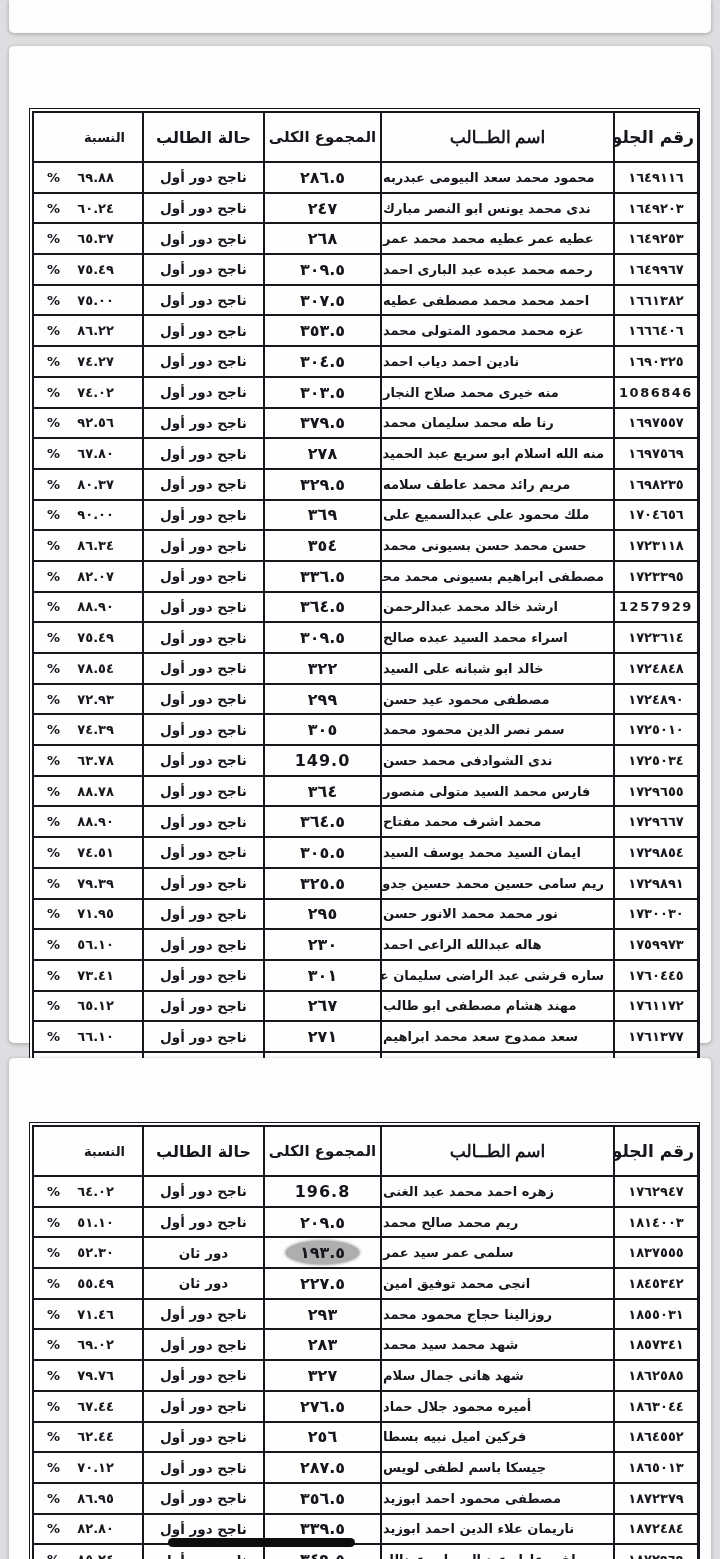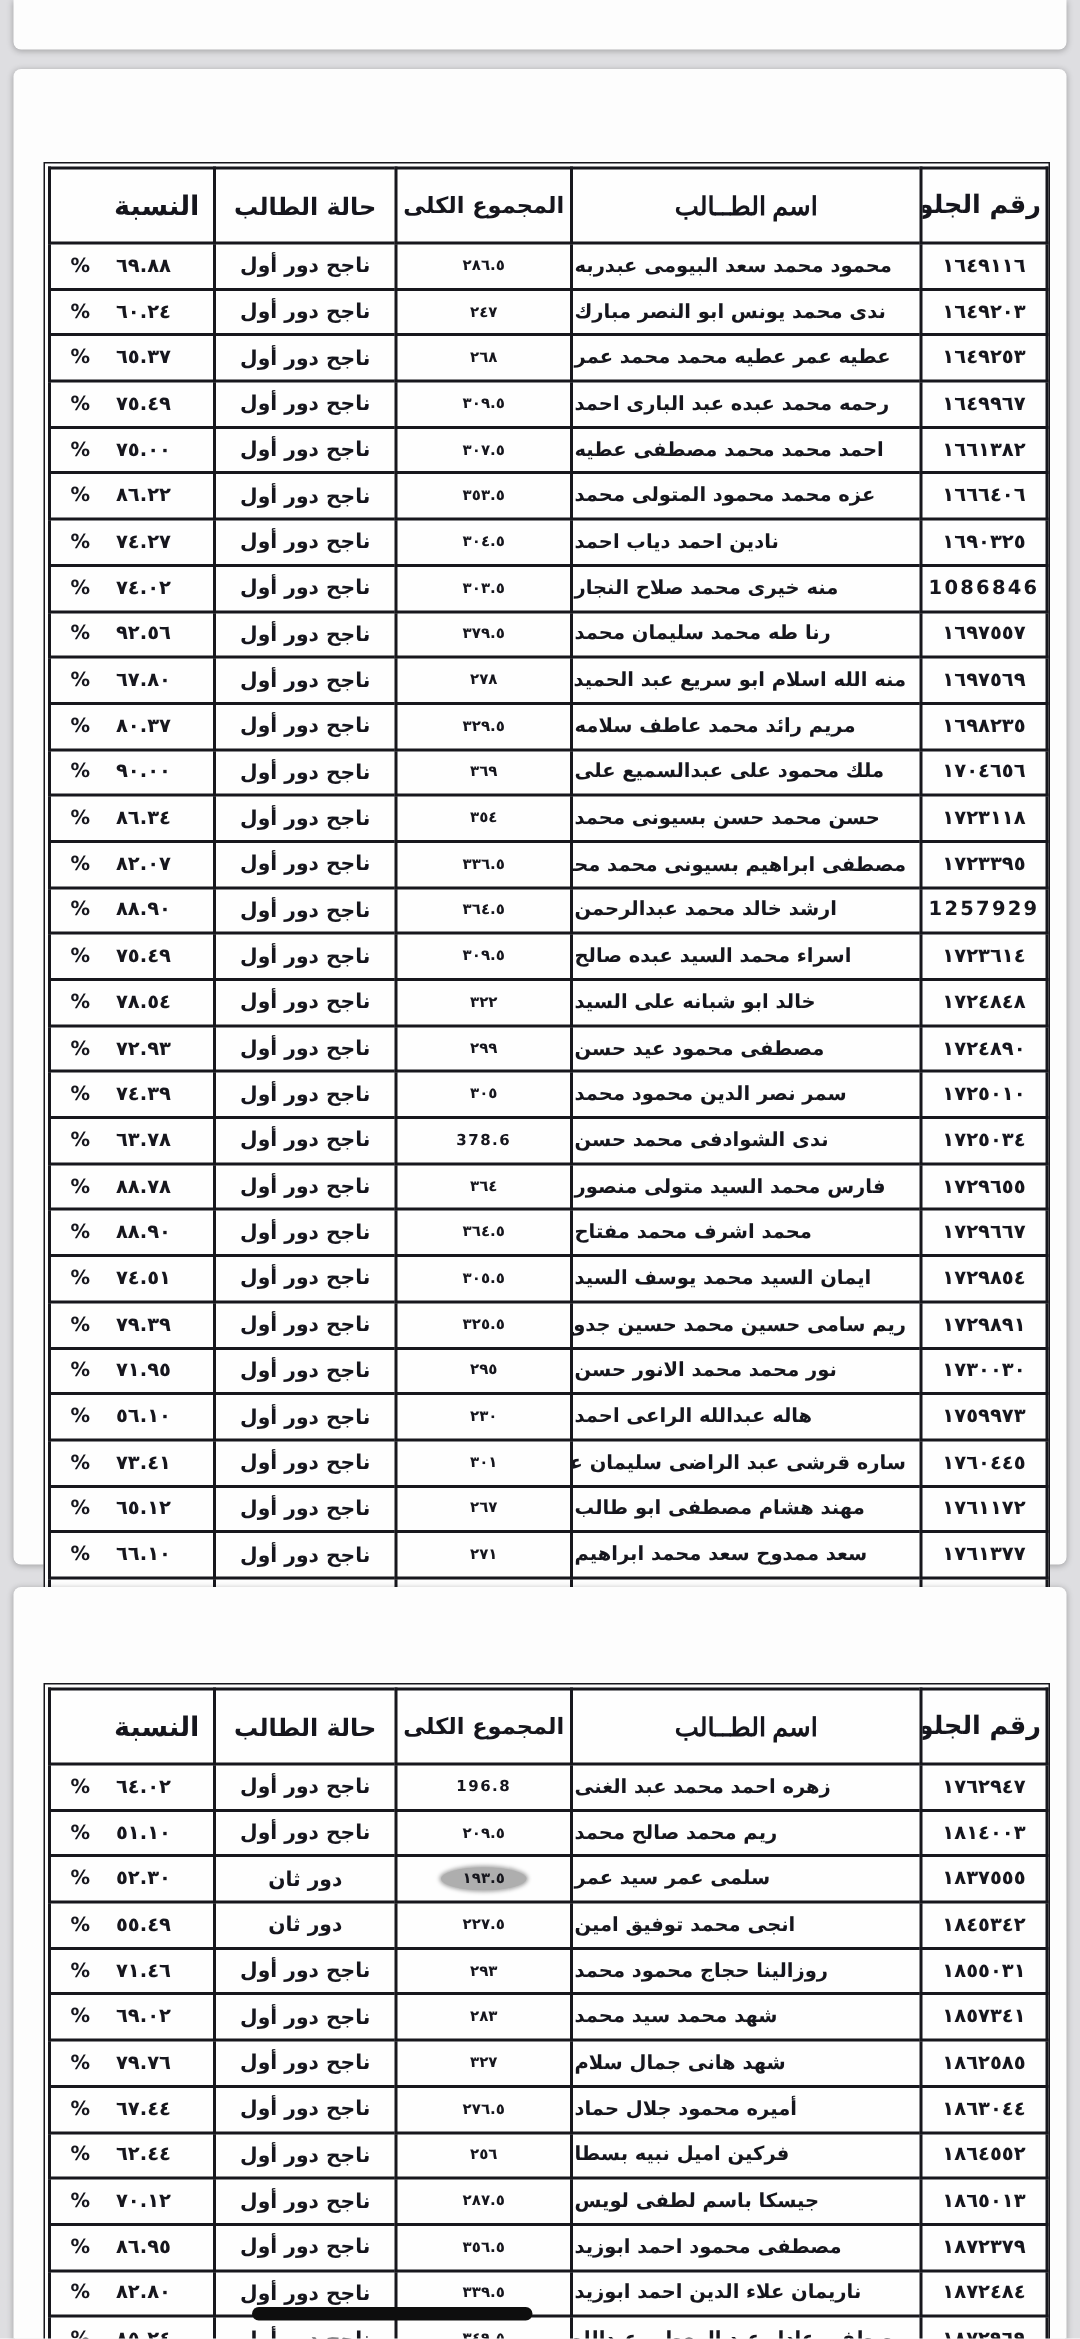--- a/index.html
+++ b/index.html
@@ -38,25 +38,25 @@
     border:2px solid #17171d;
     overflow:hidden;
     white-space:nowrap;
     font-weight:bold;
     background:#fefefe;
   }
   th{height:48px;font-size:16px;text-align:center;padding:0 2px;}
   th.h-seat{font-size:17px;text-align:right;padding-right:3px;}
   th.h-name{font-size:17px;font-family:Liberation Serif, serif;}
   th.h-total{font-size:15px;margin-top:24px;}
-  th.h-pct{font-size:18px;padding-left:35px;}
+  th.h-pct{font-size:13px;padding-left:35px;}
   td{height:26.7px;font-size:13px;text-align:center;}
   td.c-seat{letter-spacing:1.5px;font-size:13px;}
   td.c-name{text-align:left;padding-right:9px;font-size:13px;}
-  td.c-total{letter-spacing:1px;font-size:10px;}
+  td.c-total{letter-spacing:1px;font-size:16px;}
   td.c-status{font-size:13.5px;margin-top:48px;}
   td.c-pct{padding:0;}
   .pct-wrap{
     display:flex;direction:rtl;
     justify-content:space-between;align-items:center;
     padding:0 28px 0 13px;
     letter-spacing:1px;
   }
   .hl-ellipse{
     display:inline-block;
@@ -322,21 +322,21 @@
             <td class="c-pct">
               <div class="pct-wrap">
                 <span>٧٤.٣٩</span>
                 <span>%</span>
               </div>
             </td>
           </tr>
           <tr>
             <td class="c-seat">١٧٢٥٠٣٤</td>
             <td class="c-name">ندى الشوادفى محمد حسن</td>
-            <td class="c-total">378.6</td>
+            <td class="c-total">149.0</td>
             <td class="c-status">ناجح دور أول</td>
             <td class="c-pct">
               <div class="pct-wrap">
                 <span>٦٣.٧٨</span>
                 <span>%</span>
               </div>
             </td>
           </tr>
           <tr>
             <td class="c-seat">١٧٢٩٦٥٥</td>

